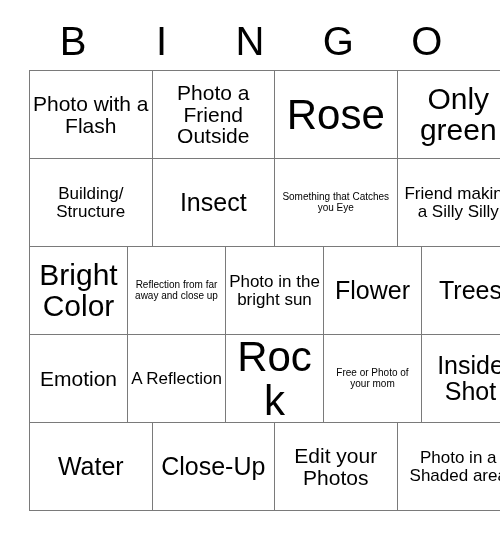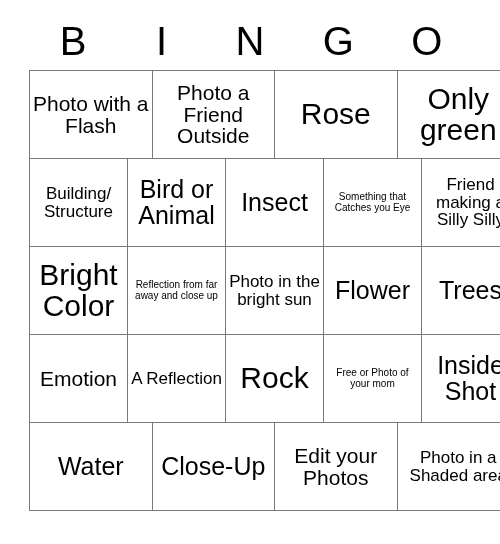--- a/index.html
+++ b/index.html
@@ -62,21 +62,21 @@
   }
   .cell-text {
     display: block;
     width: 100%;
     line-height: 1.03;
     word-wrap: break-word;
     overflow-wrap: break-word;
     hyphens: none;
   }
   
-  .fs-xl .cell-text { font-size: 30px; }
+  .fs-xl .cell-text { font-size: 42px; }
   .fs-lg .cell-text { font-size: 30px; }
   .fs-md .cell-text { font-size: 25px; }
   .fs-sm .cell-text { font-size: 21px; }
   .fs-xs .cell-text { font-size: 17px; }
   .fs-xxs .cell-text { font-size: 10px; }
 </style>
 </head>
 <body>
 
 <div id="card">
@@ -102,23 +102,20 @@
           <span class="cell-text">Rose</span>
         </div>
       <div class="cell fs-lg">
           <span class="cell-text">Only green</span>
         </div>
     </div>
 
     <div class="grid-row">
       <div class="cell fs-xs">
           <span class="cell-text">Building/ Structure</span>
-        </div>
-      <div class="cell fs-md">
-          <span class="cell-text">Bird or Animal</span>
         </div>
       <div class="cell fs-md">
           <span class="cell-text">Insect</span>
         </div>
       <div class="cell fs-xxs">
           <span class="cell-text">Something that Catches you Eye</span>
         </div>
       <div class="cell fs-xs">
           <span class="cell-text">Friend making a Silly Silly</span>
         </div>

